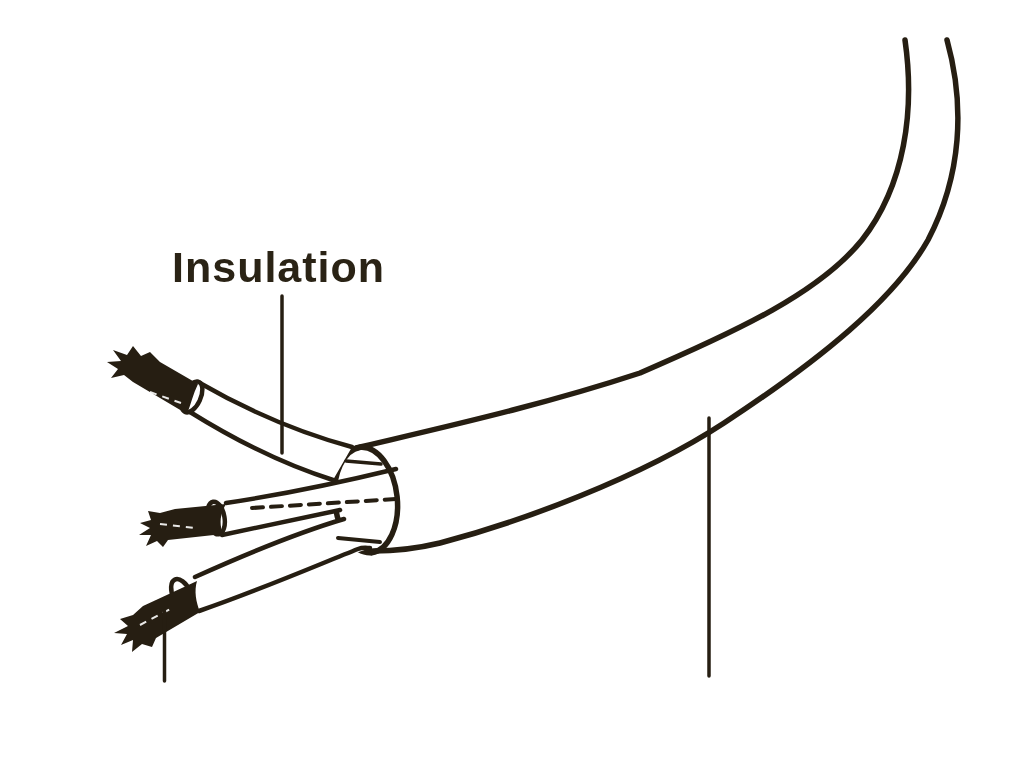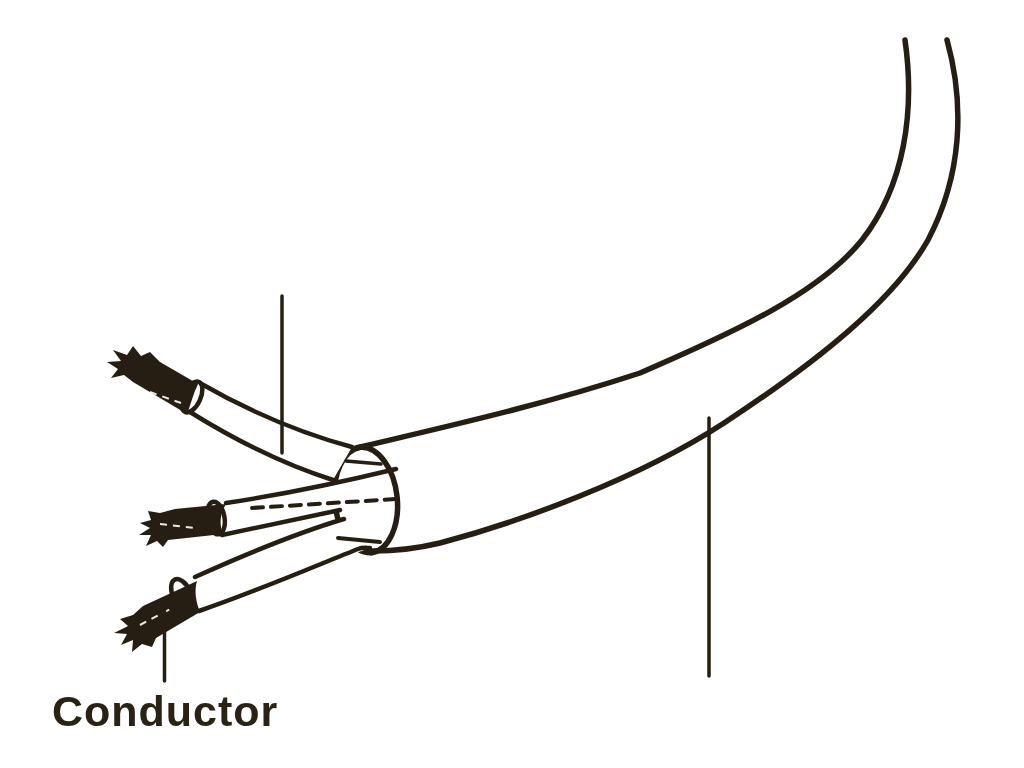--- a/index.html
+++ b/index.html
@@ -122,16 +122,16 @@
 
     <path class="ink-stroke w55" d="M360.5,447.3 A32,53 -6 0 1 371.5,552.7"></path>
     <path class="ink-stroke w35" d="M346,461 L381,464"></path>
     <path class="ink-stroke w4" d="M338,538 L380,542"></path>
 
     <line class="ink-stroke w35" x1="282" y1="296" x2="282" y2="453"></line>
     <line class="ink-stroke w35" x1="164.5" y1="611" x2="164.5" y2="681"></line>
     <line class="ink-stroke w35" x1="709" y1="418" x2="709" y2="676"></line>
   </svg>
 
+  <div class="callout-label label-insulation">Insulation</div>
 
-  <div class="callout-label label-conductor">Conductor</div>
 
 </div>
 
 </body></html>

